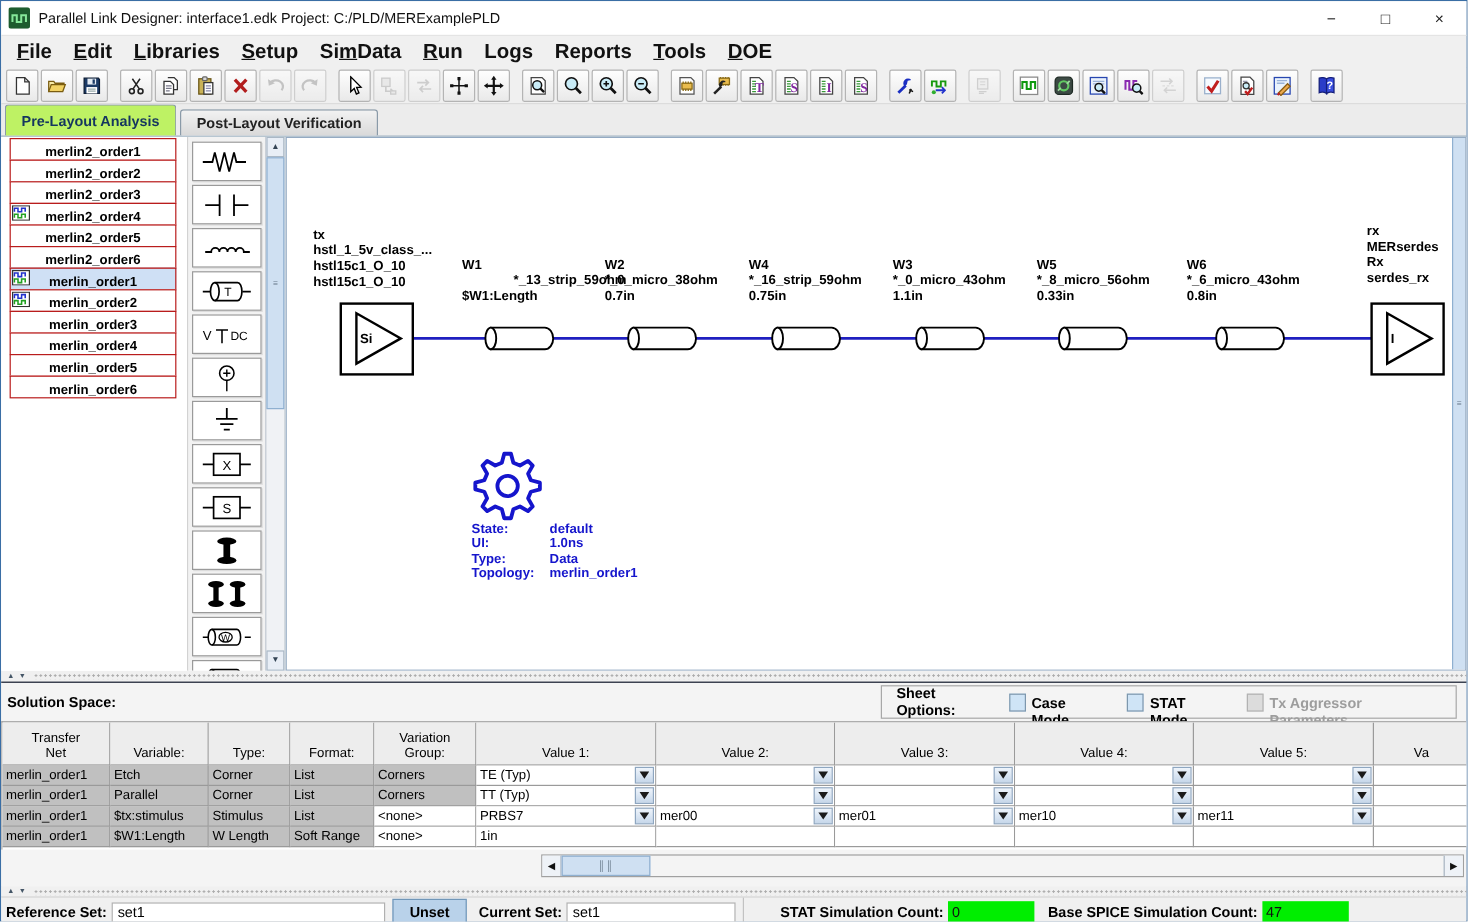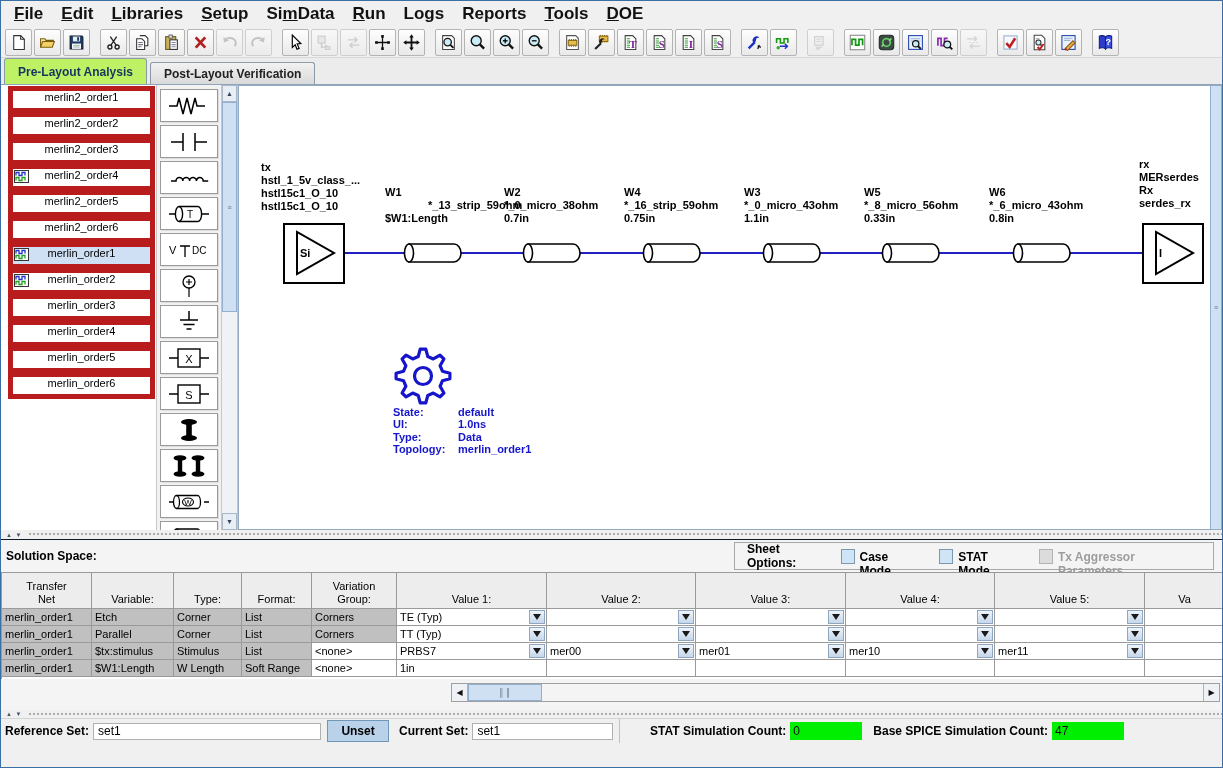--- a/index.html
+++ b/index.html
@@ -23,21 +23,21 @@
   .tb-sep{width:8px;}
 
   
   #tabbar{flex:0 0 26px;background:#ececec;display:flex;align-items:flex-end;padding-left:3px;border-bottom:1px solid #8fa6ba;}
   .tab{height:21px;padding:0 13px;font-weight:bold;font-size:12px;display:flex;align-items:center;border:1px solid #8a9aa8;border-bottom:none;border-radius:3px 3px 0 0;background:linear-gradient(#f2f2f2,#d9d9d9);margin-right:3px;color:#222;}
   .tab.active{height:25px;background:#bef264;color:#15365f;}
 
   
   #main{flex:0 0 445px;display:flex;background:#fff;position:relative;overflow:hidden;}
   #sidebar{flex:0 0 148px;background:#fff;border-right:1px solid #c8c8c8;padding:2px 0 0 7px;overflow:hidden;}
-  .side-item{width:137px;height:17px;border:5px solid #b91c1c;margin-top:-1px;display:flex;align-items:flex-start;justify-content:center;font-size:11px;font-weight:normal;background:#fff;position:relative;}
+  .side-item{width:137px;height:17px;border:1px solid #b91c1c;margin-top:-1px;display:flex;align-items:flex-end;justify-content:center;font-size:11px;font-weight:bold;background:#fff;position:relative;}
   .side-item.selected{background:#cfe0f5;}
   .side-item .wicon{position:absolute;left:1px;top:1px;}
 
   #palette{flex:0 0 64px;background:#f2f2f2;padding-top:4px;overflow:hidden;}
   .pal-btn{width:56px;height:31px;margin:0 auto 3px auto;background:#fff;border:1px solid #9a9a9a;box-shadow:1px 1px 0 #dcdcdc;display:flex;align-items:center;justify-content:center;}
   #pal-scroll{flex:0 0 15px;background:#f0f2f5;border-left:1px solid #c0c8d0;border-right:1px solid #c0c8d0;display:flex;flex-direction:column;font-size:7px;color:#345;}
   .scr-btn{height:15px;display:flex;align-items:center;justify-content:center;border:1px solid #aab8c6;background:#e8eef6;}
   #pal-thumb{height:208px;background:#cfe0f2;border:1px solid #8fb0d0;display:flex;align-items:center;justify-content:center;color:#678;}
   .scr-track{flex:1;}
 
@@ -88,20 +88,30 @@
   #cur-field{flex:1;margin-right:6px;}
   #unset-btn{width:60px;height:20px;background:#b9d2ea;border:1px solid #7096b8;font-weight:bold;display:flex;align-items:center;justify-content:center;margin:0 6px;}
   #stat-right{display:flex;align-items:center;border-left:1px solid #c2c2c2;padding-left:26px;height:100%;}
   .green-box{width:72px;height:18px;display:flex;align-items:center;padding-left:3px;color:#111;box-sizing:border-box;}
 </style>
 </head>
 <body>
 
 <div id="win">
 
+  <div id="titlebar">
+    <svg id="app-icon" viewBox="0 0 16 16">
+        <rect width="16" height="16" rx="2" fill="#1d5c2e"></rect>
+        <path d="M3 11V6h3.2v5h3.3V6h3.5v5" fill="none" stroke="#86e89a" stroke-width="1.5"></path>
+      </svg>
+    <span id="title-text">Parallel Link Designer: interface1.edk Project: C:/PLD/MERExamplePLD</span>
+    <div class="win-btn">−</div>
+    <div class="win-btn">□</div>
+    <div class="win-btn">×</div>
+  </div>
 
   <div id="menubar">
       <span class="menu-item"><u>F</u>ile</span>
       <span class="menu-item"><u>E</u>dit</span>
       <span class="menu-item"><u>L</u>ibraries</span>
       <span class="menu-item"><u>S</u>etup</span>
       <span class="menu-item">Si<u>m</u>Data</span>
       <span class="menu-item"><u>R</u>un</span>
       <span class="menu-item">Logs</span>
       <span class="menu-item">Reports</span>

